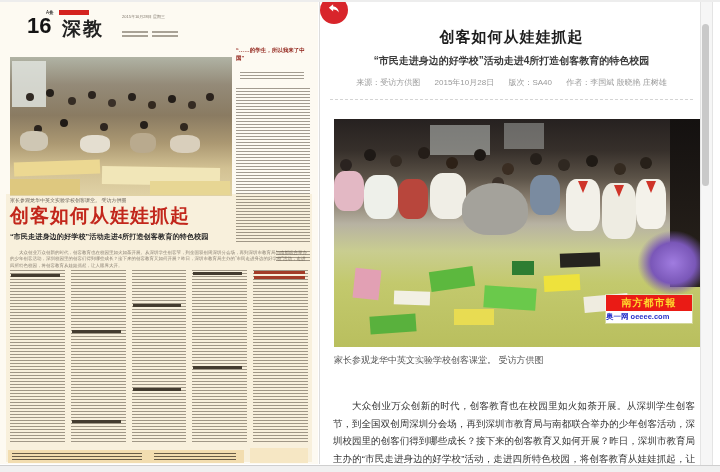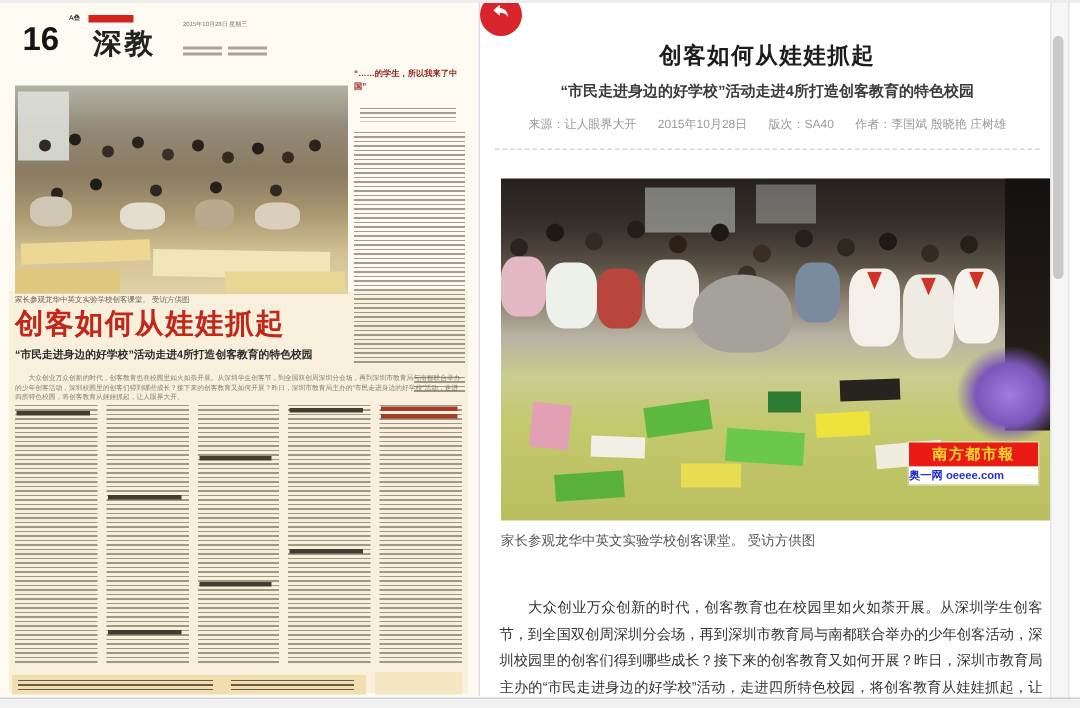--- a/index.html
+++ b/index.html
@@ -12,21 +12,21 @@
   
   .paper{position:absolute;left:0;top:2px;width:318px;height:462px;background:#fdfaf2;overflow:hidden}
   .cream{position:absolute;left:6px;top:192px;width:306px;height:268px;background:#f8f0dc}
   .ed-label{position:absolute;left:46px;top:7px;width:40px}
   .tiny{display:block;font-size:10px;transform-origin:0 0;line-height:1.45}
   .s40{transform:scale(.4);width:250%}
   .s45{transform:scale(.45);width:222%}
   .s50{transform:scale(.5);width:200%}
   .s72{transform:scale(.72);width:139%}
   .redbox{position:absolute;left:59px;top:8px;width:30px;height:5px;background:#d4231f}
-  .pagenum{position:absolute;left:15px;top:11px;font-size:22px;font-weight:bold;color:#141414}
+  .pagenum{position:absolute;left:27px;top:11px;font-size:22px;font-weight:bold;color:#141414}
   .section{position:absolute;left:62px;top:14px;font-size:19px;font-weight:600;color:#222;letter-spacing:2px}
   .dateblock{position:absolute;left:122px;top:12px;width:80px;color:#7d7468}
   .dbar{height:2px;background-image:repeating-linear-gradient(to right,rgba(100,90,75,.55) 0 26px,transparent 26px 30px);margin-top:2px;width:58px}
 
   .p-photo{position:absolute;left:10px;top:55px;width:222px;height:139px;overflow:hidden;
     background:linear-gradient(180deg,#b0b3a4 0%,#948a78 20%,#8a7b62 42%,#ab9872 62%,#d2c193 80%,#e0d2a6 100%)}
   .lp-window{position:absolute;left:2px;top:4px;width:34px;height:46px;background:#dfe3dd;opacity:.85}
   .lp-heads{position:absolute;left:0;top:0;width:8px;height:8px;border-radius:50%;background:transparent;
     box-shadow:16px 36px 0 #312a24,36px 32px 0 #241f1a,58px 40px 0 #352c24,78px 34px 0 #2b241e,
     98px 42px 0 #3a3028,118px 36px 0 #27211c,138px 44px 0 #33291f,158px 38px 0 #241e19,
@@ -189,21 +189,21 @@
       <span>
         <svg viewBox="0 0 24 24">
             <path d="M10.5 7.2V3.8L3.2 10l7.3 6.2v-3.4c4.6-.1 7.6 1.5 9.6 5 0-5.4-3.3-9.6-9.6-10.6z" fill="#ffffff"></path>
           </svg>
       </span>
     </div>
 
     <div class="a-title">创客如何从娃娃抓起</div>
     <div class="a-sub">“市民走进身边的好学校”活动走进4所打造创客教育的特色校园</div>
     <div class="a-meta">
-      <span>来源：让人眼界大开</span>
+      <span>来源：受访方供图</span>
       <span>2015年10月28日</span>
       <span>版次：SA40</span>
       <span>作者：李国斌 殷晓艳 庄树雄</span>
     </div>
     <div class="dash"></div>
 
     <div class="a-photo">
       <div class="rp-light" style="left:96px;top:6px;width:60px;height:30px"></div>
       <div class="rp-light" style="left:170px;top:4px;width:40px;height:26px;opacity:.4"></div>
       <div class="rp-darkcol"></div>

